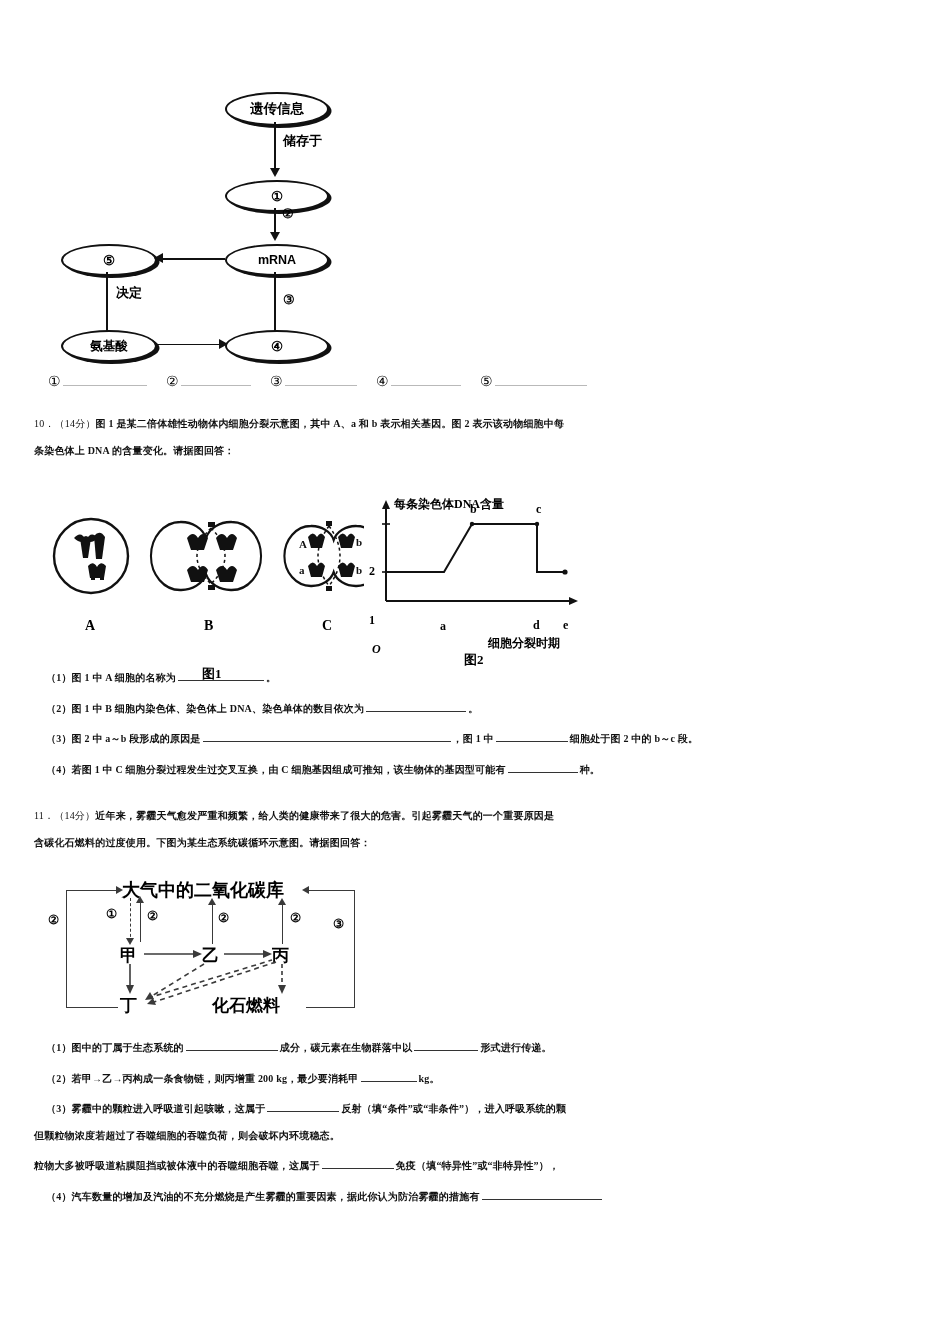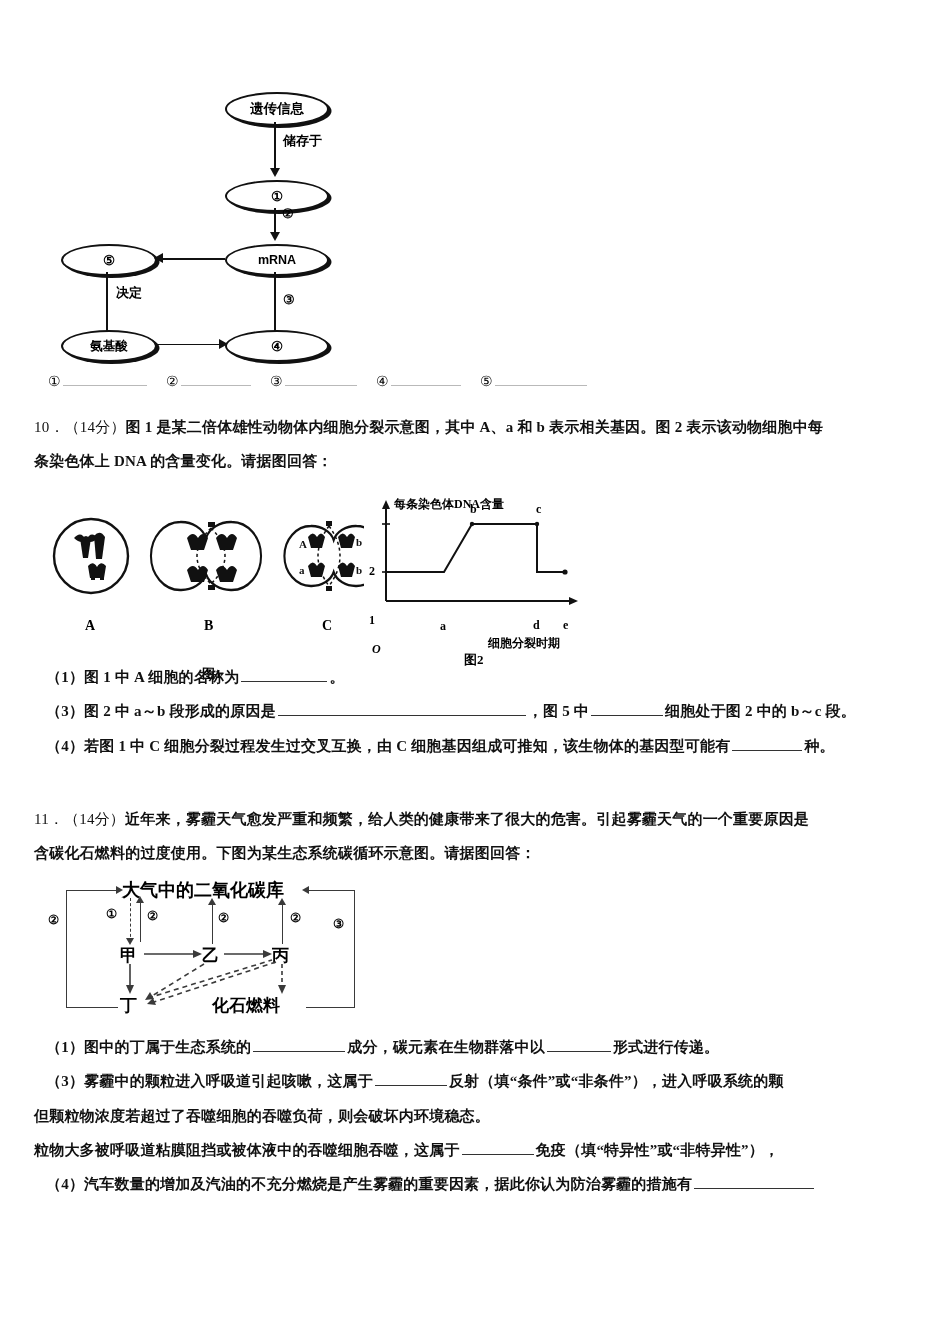--- a/index.html
+++ b/index.html
@@ -5,21 +5,21 @@
   html,body{margin:0;padding:0;}
   body{
     width:950px;height:1344px;background:#ffffff;
     font-family:"Liberation Serif","DejaVu Serif",serif;
     color:#000;position:relative;overflow:hidden;
   }
   .page{position:absolute;left:0;top:0;width:950px;height:1308px;}
 
   
   .qline{
-    font-size:15px;line-height:1.55;letter-spacing:.2px;
+    font-size:10px;line-height:1.55;letter-spacing:.2px;
     color:#111;white-space:nowrap;
   }
   .b{font-weight:bold;}
   .blank{
     display:inline-block;border-bottom:1px solid #333;
     vertical-align:baseline;height:14px;margin:0 2px;
   }
   .blank-lite{
     display:inline-block;border-bottom:1px solid #b9b9b9;
     vertical-align:baseline;height:13px;margin:0 2px;
@@ -248,21 +248,24 @@
     <div class="ptlab" style="left:203px;top:122px;">e</div>
 
     <div class="figcap" style="left:104px;top:155px;">图2</div>
   </div>
 
   <div id="q10sub">
     <div class="qrow qline">
       <span class="b">（1）图 1 中 A 细胞的名称为</span><span class="blank" style="width:86px;"></span><span class="b">。</span>
     </div>
     <div class="qrow qline">
-      <span class="b">（3）图 2 中 a～b 段形成的原因是</span><span class="blank" style="width:248px;"></span><span class="b">，图 5 中</span><span class="blank" style="width:72px;"></span><span class="b">细胞处于图 2 中的 b～c 段。</span>
+      <span class="b">（2）图 1 中 B 细胞内染色体、染色体上 DNA、染色单体的数目依次为</span><span class="blank" style="width:100px;"></span><span class="b">。</span>
+    </div>
+    <div class="qrow qline">
+      <span class="b">（3）图 2 中 a～b 段形成的原因是</span><span class="blank" style="width:248px;"></span><span class="b">，图 1 中</span><span class="blank" style="width:72px;"></span><span class="b">细胞处于图 2 中的 b～c 段。</span>
     </div>
     <div class="qrow qline">
       <span class="b">（4）若图 1 中 C 细胞分裂过程发生过交叉互换，由 C 细胞基因组成可推知，该生物体的基因型可能有</span><span class="blank" style="width:70px;"></span><span class="b">种。</span>
     </div>
   </div>
 
   <div id="q11">
     <div class="qrow qline">
       <span>11．</span><span>（14分）</span><span class="b">近年来，雾霾天气愈发严重和频繁，给人类的健康带来了很大的危害。引起雾霾天气的一个重要原因是</span>
     </div>
@@ -328,20 +331,23 @@
       <line x1="238" y1="88" x2="238" y2="112" stroke="#3a3a3a" stroke-width="1.6" stroke-dasharray="4 3"></line>
       <polygon points="238,118 234,109 242,109" fill="#3a3a3a"></polygon>
     </svg>
   </div>
 
   <div id="q11sub">
     <div class="qrow qline">
       <span class="b">（1）图中的丁属于生态系统的</span><span class="blank" style="width:92px;"></span><span class="b">成分，碳元素在生物群落中以</span><span class="blank" style="width:64px;"></span><span class="b">形式进行传递。</span>
     </div>
     <div class="qrow qline">
+      <span class="b">（2）若甲→乙→丙构成一条食物链，则丙增重 200 kg，最少要消耗甲</span><span class="blank" style="width:56px;"></span><span class="b">kg。</span>
+    </div>
+    <div class="qrow qline">
       <span class="b">（3）雾霾中的颗粒进入呼吸道引起咳嗽，这属于</span><span class="blank" style="width:72px;"></span><span class="b">反射（填“条件”或“非条件”），进入呼吸系统的颗</span>
     </div>
     <div class="qrow qline b" style="margin-left:-12px;">但颗粒物浓度若超过了吞噬细胞的吞噬负荷，则会破坏内环境稳态。</div>
     <div class="qrow qline" style="margin-left:-12px;">
       <span class="b">粒物大多被呼吸道粘膜阻挡或被体液中的吞噬细胞吞噬，这属于</span><span class="blank" style="width:72px;"></span><span class="b">免疫（填“特异性”或“非特异性”），</span>
     </div>
     <div class="qrow qline">
       <span class="b">（4）汽车数量的增加及汽油的不充分燃烧是产生雾霾的重要因素，据此你认为防治雾霾的措施有</span><span class="blank" style="width:120px;"></span>
     </div>
   </div>

